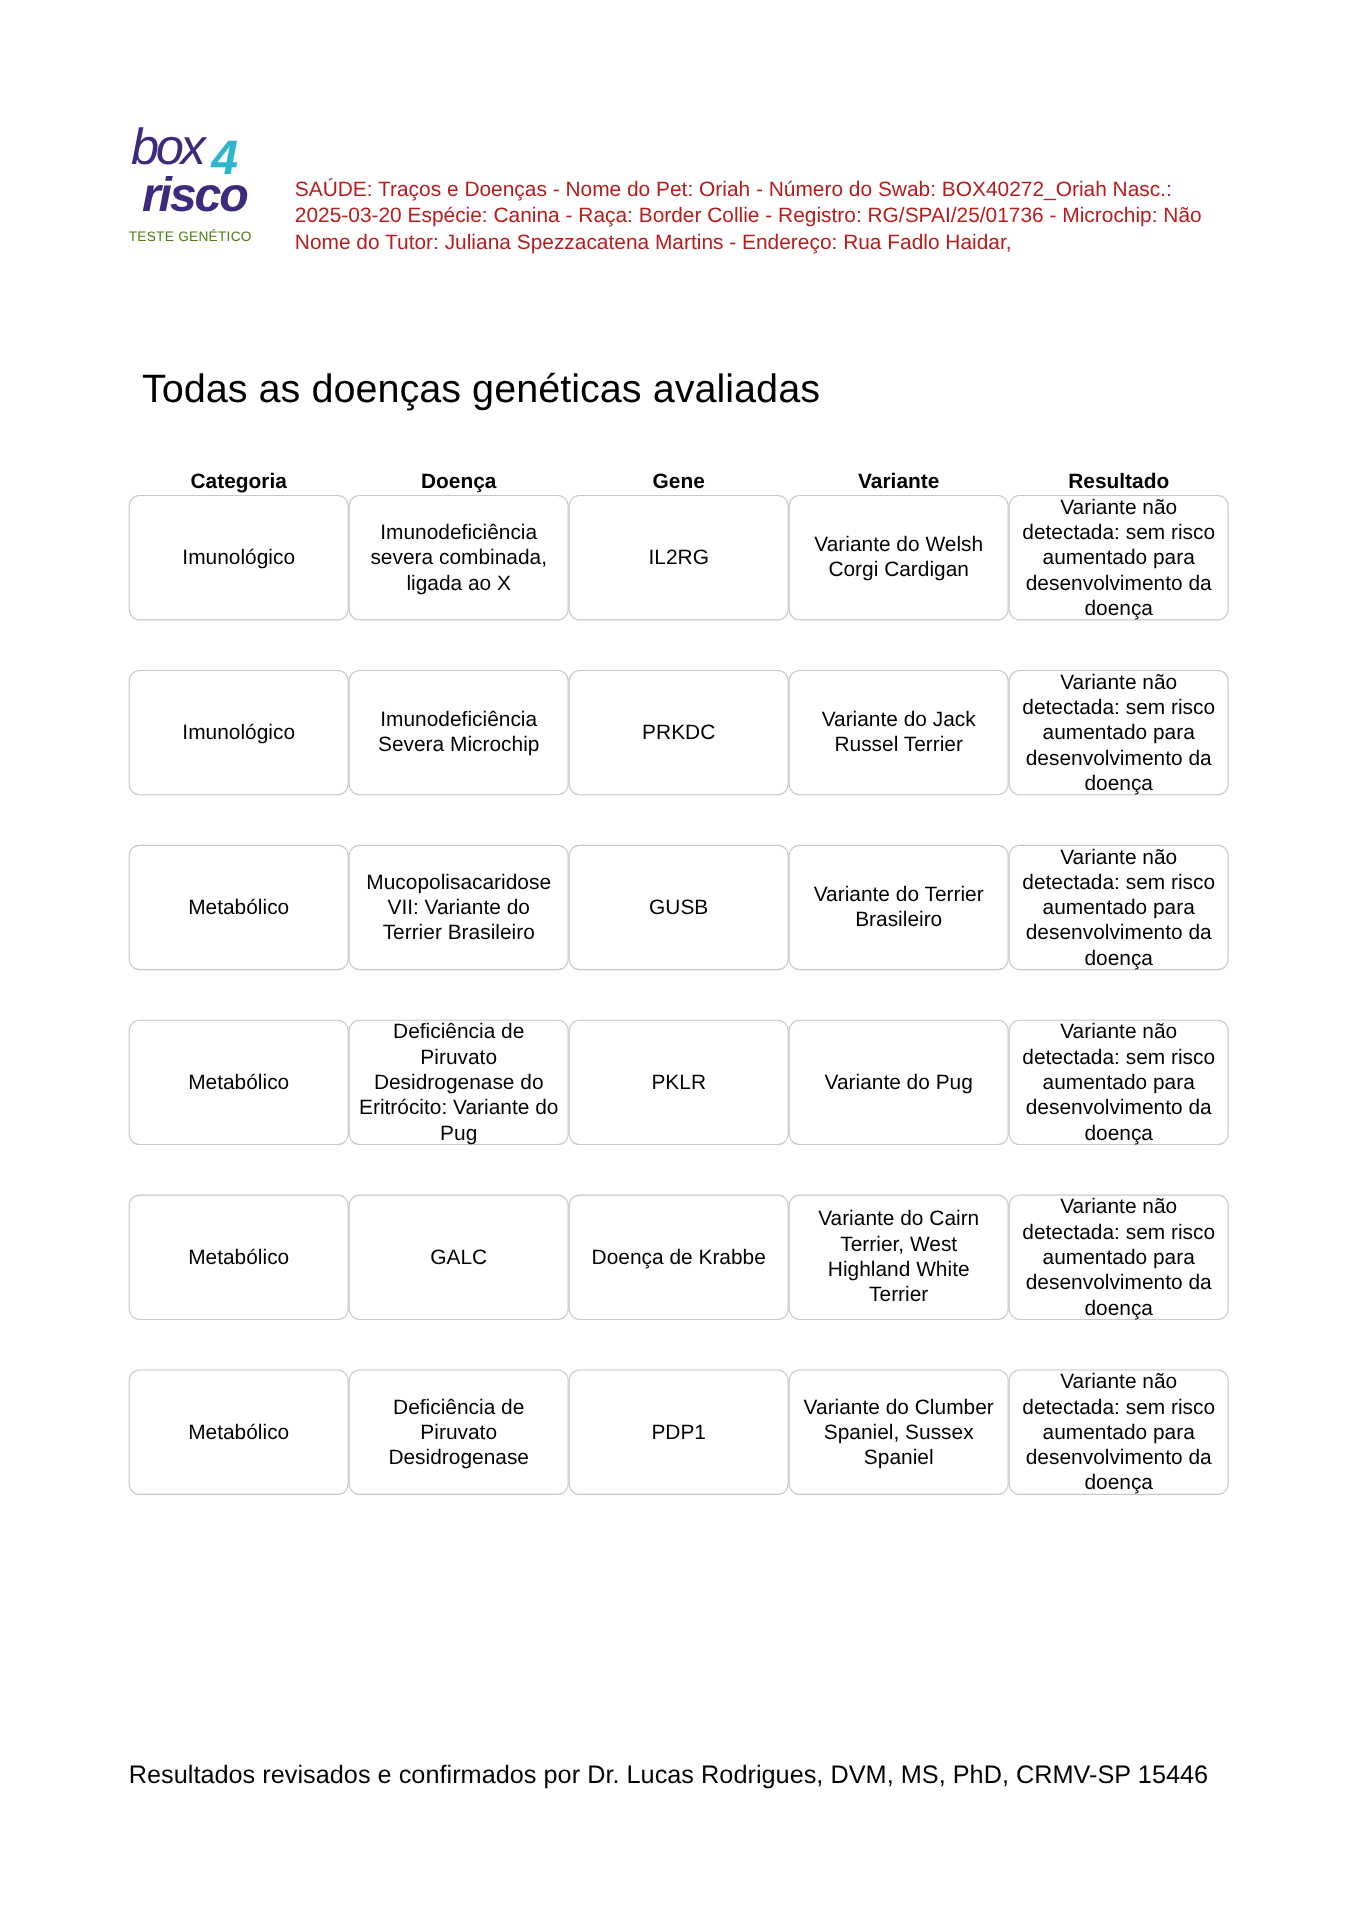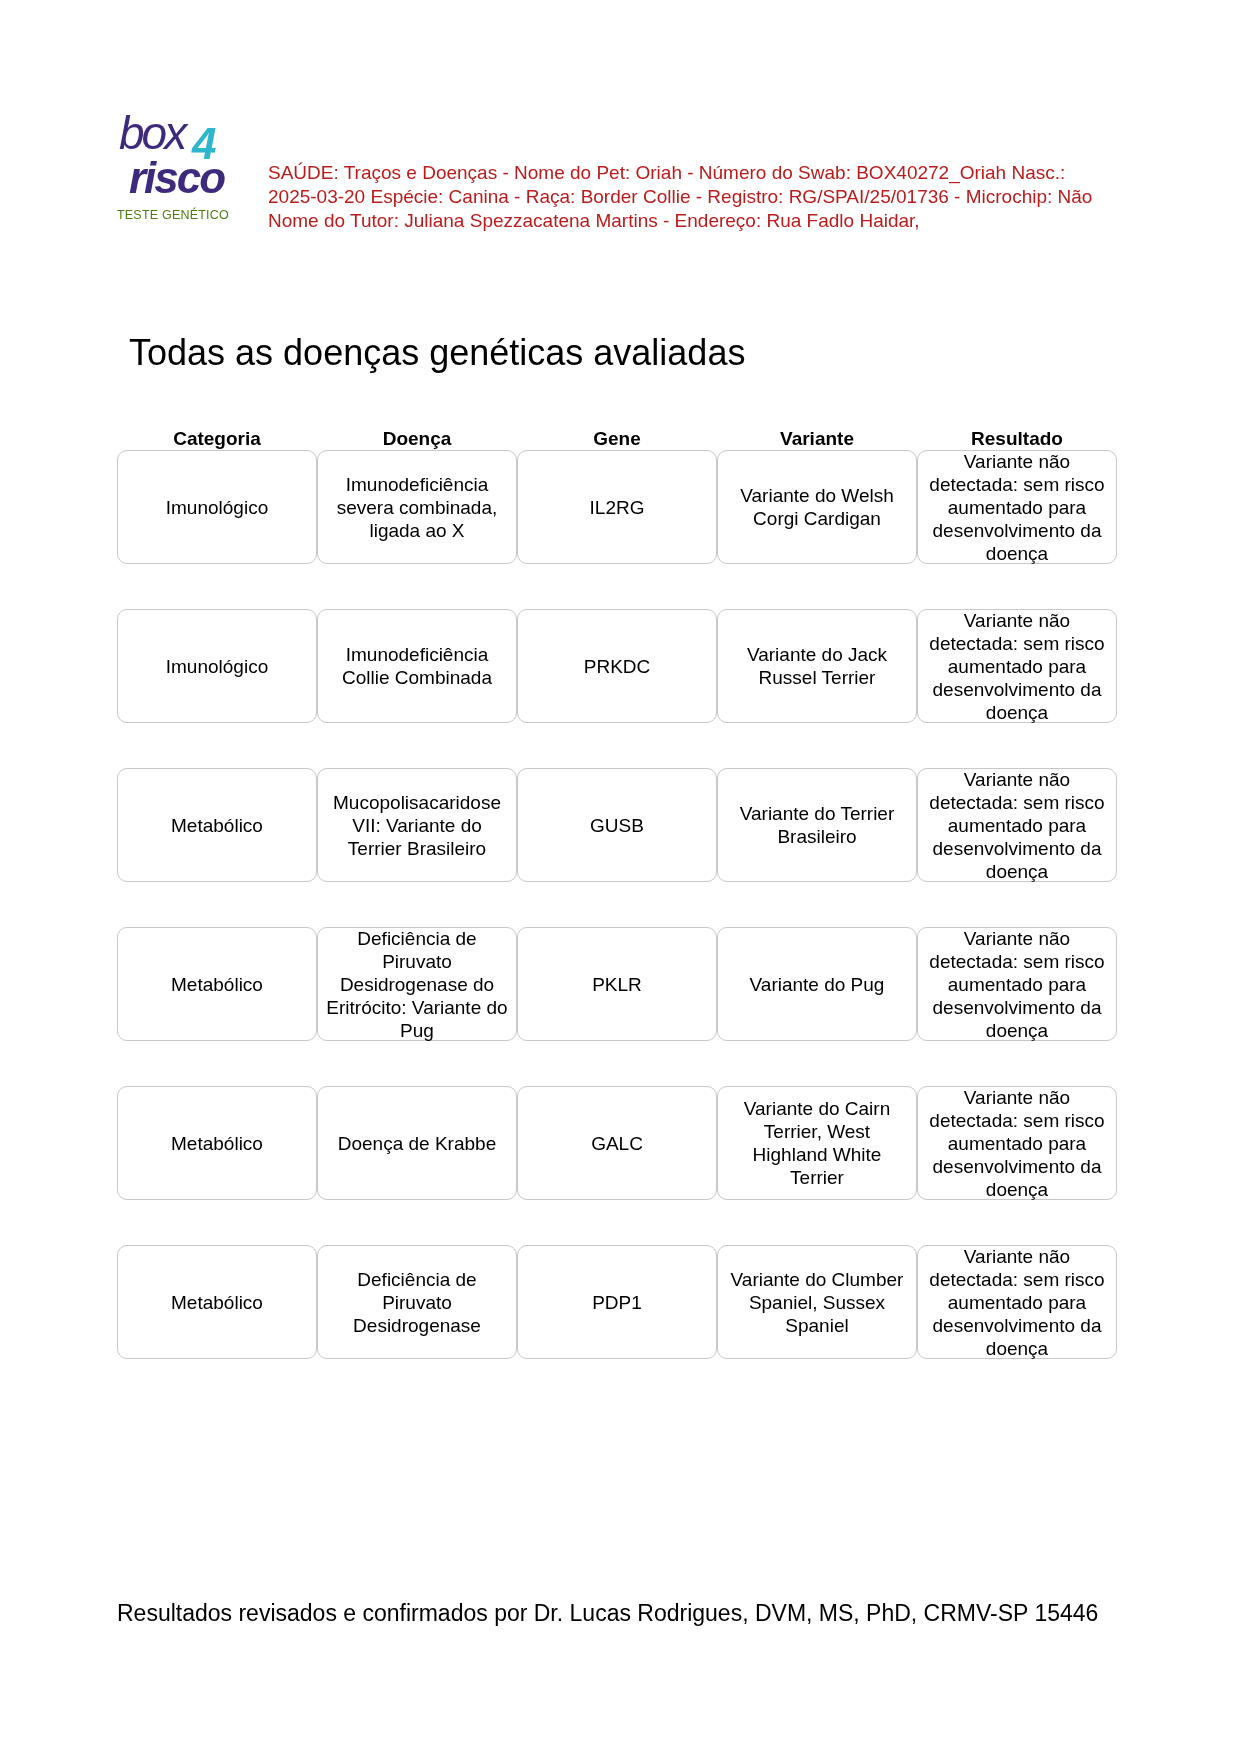--- a/index.html
+++ b/index.html
@@ -81,43 +81,43 @@
   <div id="tbody">
       <div class="row">
         <div class="cell">Imunológico</div>
         <div class="cell">Imunodeficiência severa combinada, ligada ao X</div>
         <div class="cell">IL2RG</div>
         <div class="cell">Variante do Welsh Corgi Cardigan</div>
         <div class="cell">Variante não detectada: sem risco aumentado para desenvolvimento da doença</div>
       </div>
       <div class="row">
         <div class="cell">Imunológico</div>
-        <div class="cell">Imunodeficiência Collie Combinada</div>
+        <div class="cell">Imunodeficiência Severa Microchip</div>
         <div class="cell">PRKDC</div>
         <div class="cell">Variante do Jack Russel Terrier</div>
         <div class="cell">Variante não detectada: sem risco aumentado para desenvolvimento da doença</div>
       </div>
       <div class="row">
         <div class="cell">Metabólico</div>
         <div class="cell">Mucopolisacaridose VII: Variante do Terrier Brasileiro</div>
         <div class="cell">GUSB</div>
         <div class="cell">Variante do Terrier Brasileiro</div>
         <div class="cell">Variante não detectada: sem risco aumentado para desenvolvimento da doença</div>
       </div>
       <div class="row">
         <div class="cell">Metabólico</div>
         <div class="cell">Deficiência de Piruvato Desidrogenase do Eritrócito: Variante do Pug</div>
         <div class="cell">PKLR</div>
         <div class="cell">Variante do Pug</div>
         <div class="cell">Variante não detectada: sem risco aumentado para desenvolvimento da doença</div>
       </div>
       <div class="row">
         <div class="cell">Metabólico</div>
+        <div class="cell">GALC</div>
         <div class="cell">Doença de Krabbe</div>
-        <div class="cell">GALC</div>
         <div class="cell">Variante do Cairn Terrier, West Highland White Terrier</div>
         <div class="cell">Variante não detectada: sem risco aumentado para desenvolvimento da doença</div>
       </div>
       <div class="row">
         <div class="cell">Metabólico</div>
         <div class="cell">Deficiência de Piruvato Desidrogenase</div>
         <div class="cell">PDP1</div>
         <div class="cell">Variante do Clumber Spaniel, Sussex Spaniel</div>
         <div class="cell">Variante não detectada: sem risco aumentado para desenvolvimento da doença</div>
       </div>

